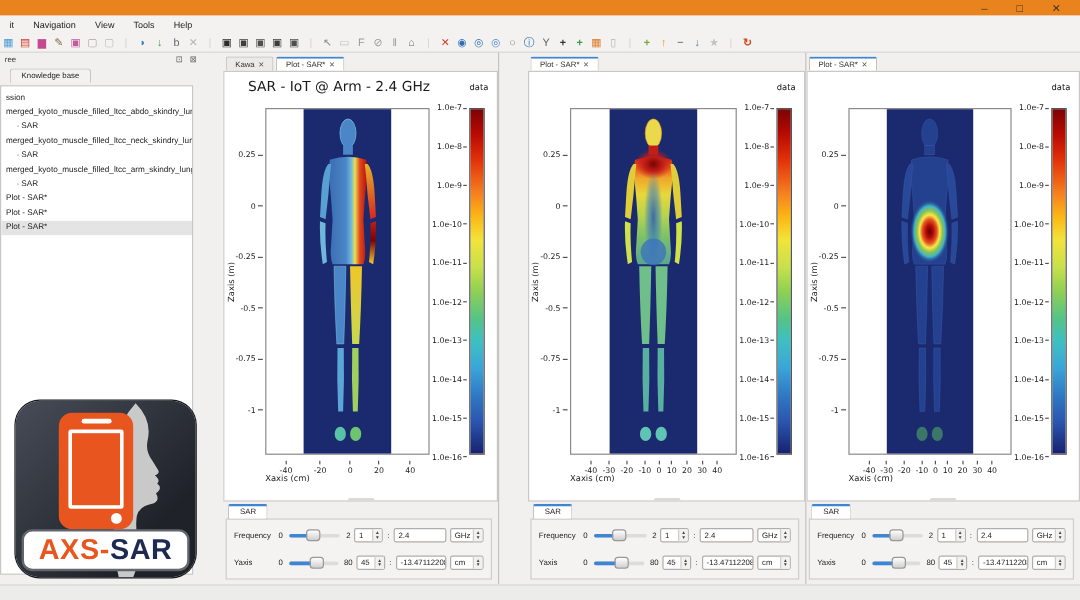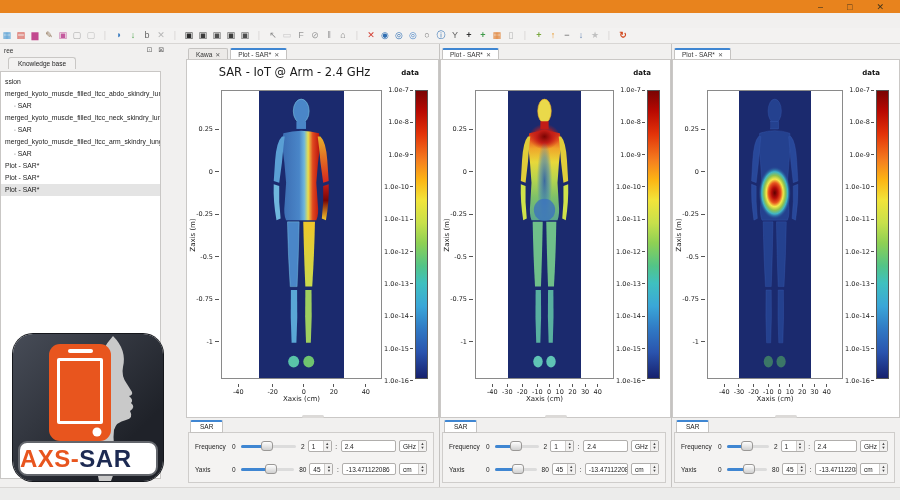--- a/index.html
+++ b/index.html
@@ -23,45 +23,45 @@
 .sb-hicons span{margin-left:4px;font-size:7px;color:#666}
 .sb-tab{position:absolute;top:13px;left:8px;padding:2px 9px 2px;font-size:6.5px;background:#f3f2f1;border:1px solid #c9c7c5;border-bottom:none;border-radius:3px 3px 0 0;color:#222;z-index:2}
 .sb-tree{position:absolute;top:27px;left:0;width:161px;bottom:8px;background:#fff;border:1px solid #c9c7c5;padding-top:4px;overflow:hidden}
 .titem{font-size:6.8px;line-height:12px;height:12px;color:#222;white-space:nowrap;overflow:hidden;padding-left:2px;display:flex;align-items:center;gap:2px}
 .titem.ind{padding-left:13px}
 .titem.sel{background:#e4e4e4}
 .ticon{font-size:5px;color:#8a8a8a}
 
 .logo{position:absolute;left:13px;top:290px;width:150px;height:147px;border-radius:20px;background:linear-gradient(135deg,#474c57,#1f2229 75%);overflow:hidden;box-shadow:0 0 0 1px #15171c;z-index:5}
 .logo svg{position:absolute;left:0;top:0}
-.logo-banner{position:absolute;left:5px;right:5px;bottom:5px;height:35px;background:#fff;border:2px solid #63666c;border-radius:9px;display:flex;align-items:center;justify-content:flex-start;font-weight:bold;font-size:24px;letter-spacing:.5px;z-index:3}
+.logo-banner{position:absolute;left:5px;right:5px;bottom:5px;height:35px;background:#fff;border:2px solid #63666c;border-radius:9px;display:flex;align-items:center;justify-content:center;font-weight:bold;font-size:24px;letter-spacing:.5px;z-index:3}
 .logo-orange{color:#e8551e}.logo-navy{color:#1d2a52}
 
 .panels{position:absolute;left:186px;top:0;right:0;bottom:13px}
 .panel{position:absolute;top:0;bottom:0;overflow:hidden}
-#p1{left:0;width:254px}#p2{left:254px;width:232px}#p3{left:486px;width:228px}
+#p1{left:0;width:230px}#p2{left:254px;width:232px}#p3{left:486px;width:228px}
 .ptabs{position:absolute;top:0;left:0;right:0;height:15px;display:flex;align-items:flex-end;padding-left:2px;gap:2px}
 .ptab{padding:2px 7px 1px;font-size:6.5px;color:#333;background:#eceae8;border:1px solid #c5c3c1;border-bottom:none;border-radius:2px 2px 0 0;display:flex;gap:3px;align-items:center;white-space:nowrap}
 .ptab.active{background:#fff;border-top:2px solid #3f86d2;padding-top:1px}
 .tclose{font-size:6px;color:#555}
 .pplot{position:absolute;top:15px;left:0;right:0;height:359px;background:#fff;border:1px solid #cac8c6;font-family:"DejaVu Sans",sans-serif}
 .ptitle{position:absolute;top:5px;left:6px;right:42px;text-align:center;font-size:11.5px;color:#1a1a1a;white-space:nowrap}
-.pdata{position:absolute;top:9px;right:19px;font-size:7px;font-weight:bold;color:#111}
+.pdata{position:absolute;top:9px;right:7px;font-size:7px;font-weight:normal;color:#111}
 .pframe{position:absolute;left:34px;top:30px;right:56px;bottom:38px;border:1px solid #8a8a8a;background:#fff}
 .pband{position:absolute;left:23%;width:54%;top:0;bottom:0;background:#1b2a6e}
 .pband svg{position:absolute;left:2%;top:1%;width:96%;height:98%}
 .ylab{position:absolute;left:0;top:30px;bottom:38px;width:12px;display:flex;align-items:center;justify-content:center}
 .ylab span{transform:rotate(-90deg);font-size:7px;color:#222;white-space:nowrap}
 .yticks{position:absolute;left:6px;width:26px;top:65px;height:221px;display:flex;flex-direction:column;justify-content:space-between;align-items:flex-end;font-size:6.5px;color:#222}
 .ytick{display:flex;align-items:center;gap:2px}
 .ytick::after{content:"";width:4px;height:1px;background:#555;display:inline-block}
 .xticks{position:absolute;left:46px;right:68px;top:324px;display:flex;justify-content:space-between;font-size:6.5px;color:#222}
 .xtick{text-align:center}
 .xtick::before{content:"";display:block;width:1px;height:3px;background:#555;margin:0 auto 1px}
-.xlabel{position:absolute;top:335px;left:34px;right:56px;text-align:center;font-size:7px;color:#222}
+.xlabel{position:absolute;top:335px;left:34px;right:56px;font-size:7px;color:#222}
 .cbar{position:absolute;right:10px;width:13px;top:30px;bottom:38px;border:1px solid #555;background:linear-gradient(to bottom,#7a0403 0%,#b80902 7%,#e33309 15%,#f57d1f 24%,#fcb514 31%,#f2e43a 38%,#c7e04b 46%,#8ed054 53%,#52c488 61%,#3fc0c0 67%,#3aa6d8 75%,#3079c4 83%,#2a54ae 91%,#17216e 100%)}
 .clabels{position:absolute;right:25px;width:34px;top:26px;height:299px;display:flex;flex-direction:column;justify-content:space-between;align-items:flex-end;font-size:6.5px;color:#222}
 .clab{display:flex;align-items:center;gap:1px}
 .clab::after{content:"";width:3px;height:1px;background:#555;display:inline-block}
 
 .pctrl{position:absolute;top:374px;left:0;right:0;bottom:0}
 .grip{position:absolute;top:-3px;left:50%;width:22px;height:3px;margin-left:-11px;background:#dcdad8;border-radius:2px}
 .ctab{position:absolute;top:2px;left:4px;padding:1px 9px 2px;font-size:6.5px;background:#fff;border:1px solid #c5c3c1;border-top:2px solid #3f86d2;border-radius:2px 2px 0 0;z-index:2;color:#222}
 .cbox{position:absolute;top:14px;left:2px;right:5px;bottom:4px;background:#f4f3f2;border:1px solid #cfcdcb}
 .crow{position:absolute;left:6px;right:6px;height:14px;display:flex;align-items:center;gap:3px;font-size:6.5px;color:#222}
@@ -81,20 +81,28 @@
 <body>
 
 <div id="stage">
 
   <div class="titlebar">
     <span class="wctl">–</span>
     <span class="wctl">□</span>
     <span class="wctl">✕</span>
   </div>
 
+  <div class="menubar">
+
+  <span class="mitem">it</span>
+      <span class="mitem">Navigation</span>
+      <span class="mitem">View</span>
+      <span class="mitem">Tools</span>
+      <span class="mitem">Help</span>
+    </div>
 
   <div class="toolbar">
 
   <span class="tbi" style="color:#4d9bd4">▦</span>
       <span class="tbi" style="color:#d23b2f">▤</span>
       <span class="tbi" style="color:#c2498f">▆</span>
       <span class="tbi" style="color:#8a6d4f">✎</span>
       <span class="tbi" style="color:#c45a9e">▣</span>
       <span class="tbi" style="color:#a8a8a8">▢</span>
       <span class="tbi" style="color:#bdbdbd">▢</span>

